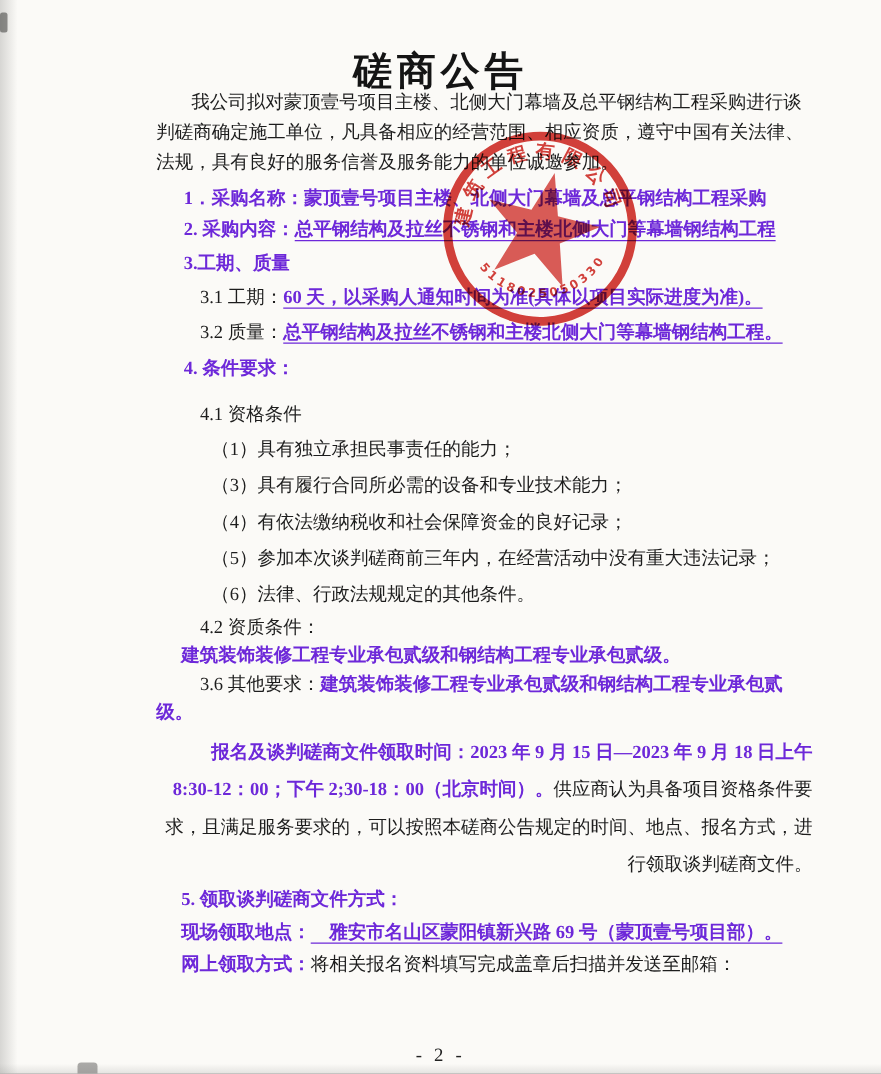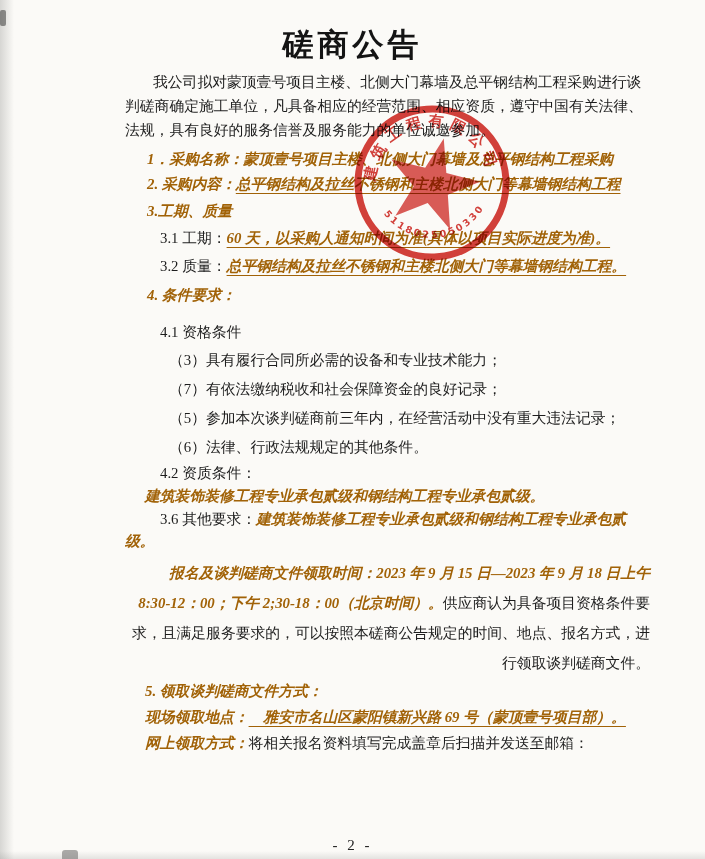--- a/index.html
+++ b/index.html
@@ -13,26 +13,26 @@
     content:"";position:absolute;left:0;top:0;bottom:0;width:14px;
     background:linear-gradient(90deg,rgba(120,120,118,.28),rgba(120,120,118,0));
     pointer-events:none;
   }
   .page::after{ 
     content:"";position:absolute;left:0;right:0;bottom:0;height:8px;
     background:linear-gradient(0deg,rgba(120,120,118,.18),rgba(120,120,118,0));
     pointer-events:none;
   }
   .title{
-    margin:4px;padding-top:20px;text-align:center;
+    margin:16px;padding-top:20px;text-align:center;
     font-size:31px;font-weight:700;letter-spacing:4px;color:#141414;
   }
   .body{position:absolute;left:125px;top:62px;width:525px;}
   .line{margin:0;font-size:14.8px;line-height:28px;white-space:normal;}
-  .b{font-weight:700;color:#a16207;font-style:italic;}
+  .b{font-weight:700;color:#6d28d9;}
   .u{text-decoration:underline;text-underline-offset:4px;}
   .ind28{text-indent:28px;}
   .ind20{text-indent:20px;}
   .ti35{text-indent:35px;}
   .ml20{margin-left:20px;}
   .ml22{margin-left:22px;}
   .ml35{margin-left:35px;}
   .ml44{margin-left:44px;}
   .lh22{line-height:22px;}
   .lh24{line-height:24px;}
@@ -65,22 +65,23 @@
 
   <div class="body" id="doc-body">
       <p class="line lh24 ind28 mt8"><span class="">我公司拟对蒙顶壹号项目主楼、北侧大门幕墙及总平钢结构工程采购进行谈判磋商确定施工单位，凡具备相应的经营范围、相应资质，遵守中国有关法律、法规，具有良好的服务信誉及服务能力的单位诚邀参加。</span></p>
       <p class="line lh22 ml22 mt6 nowrap"><span class="b ">1．采购名称：</span><span class="b ">蒙顶壹号项目主楼、北侧大门幕墙及总平钢结构工程采购</span></p>
       <p class="line lh28 ml22 nowrap"><span class="b ">2. 采购内容：</span><span class="b u">总平钢结构及拉丝不锈钢和主楼北侧大门等幕墙钢结构工程</span></p>
       <p class="line lh26 ml22 nowrap"><span class="b ">3.工期、质量</span></p>
       <p class="line lh28 ml35 nowrap"><span class="">3.1 工期：</span><span class="b u">60 天，以采购人通知时间为准(具体以项目实际进度为准)。</span></p>
       <p class="line lh29 ml35 nowrap"><span class="">3.2 质量：</span><span class="b u">总平钢结构及拉丝不锈钢和主楼北侧大门等幕墙钢结构工程。</span></p>
       <p class="line lh28 ml22 nowrap"><span class="b ">4. 条件要求：</span></p>
       <p class="line lh28 ml35 mt9 nowrap"><span class="">4.1 资格条件</span></p>
+      <p class="line lh29 ml44 nowrap"><span class="">（1）具有独立承担民事责任的能力；</span></p>
       <p class="line lh29 ml44 nowrap"><span class="">（3）具有履行合同所必需的设备和专业技术能力；</span></p>
-      <p class="line lh29 ml44 nowrap"><span class="">（7）有依法缴纳税收和社会保障资金的良好记录；</span></p>
+      <p class="line lh29 ml44 nowrap"><span class="">（4）有依法缴纳税收和社会保障资金的良好记录；</span></p>
       <p class="line lh29 ml44 nowrap"><span class="">（5）参加本次谈判磋商前三年内，在经营活动中没有重大违法记录；</span></p>
       <p class="line lh29 ml44 nowrap"><span class="">（6）法律、行政法规规定的其他条件。</span></p>
       <p class="line lh22 ml35 nowrap"><span class="">4.2 资质条件：</span></p>
       <p class="line lh24 ml20 nowrap"><span class="b ">建筑装饰装修工程专业承包贰级和钢结构工程专业承包贰级。</span></p>
       <p class="line lh22 ti35"><span class="">3.6 其他要求：</span><span class="b ">建筑装饰装修工程专业承包贰级和钢结构工程专业承包贰级。</span></p>
       <p class="line lh30 ind20 mt6"><span class="b ">报名及谈判磋商文件领取时间：2023 年 9 月 15 日—2023 年 9 月 18 日上午 8:30-12：00；下午 2;30-18：00（北京时间）。</span><span class="">供应商认为具备项目资格条件要求，且满足服务要求的，可以按照本磋商公告规定的时间、地点、报名方式，进行领取谈判磋商文件。</span></p>
       <p class="line lh26 ml20 nowrap"><span class="b ">5. 领取谈判磋商文件方式：</span></p>
       <p class="line lh26 ml20 nowrap"><span class="b ">现场领取地点：</span><span class="b u">　雅安市名山区蒙阳镇新兴路 69 号（蒙顶壹号项目部）。</span></p>
       <p class="line lh26 ml20 nowrap"><span class="b ">网上领取方式：</span><span class="">将相关报名资料填写完成盖章后扫描并发送至邮箱：</span></p>
     </div>

